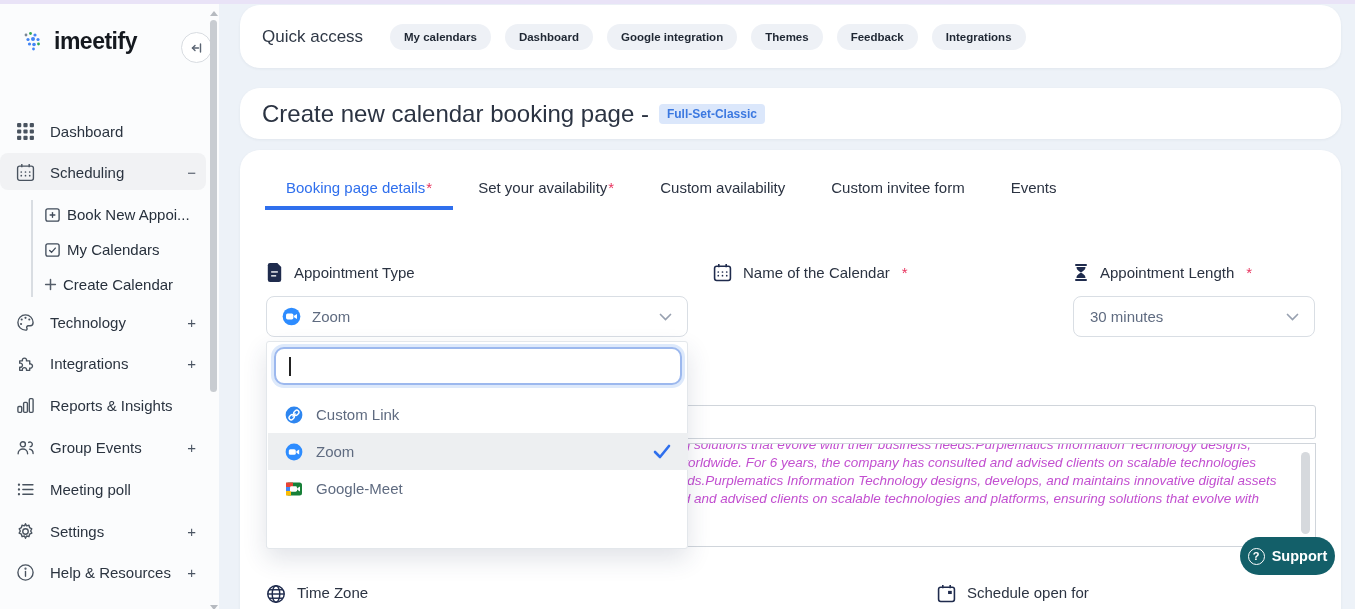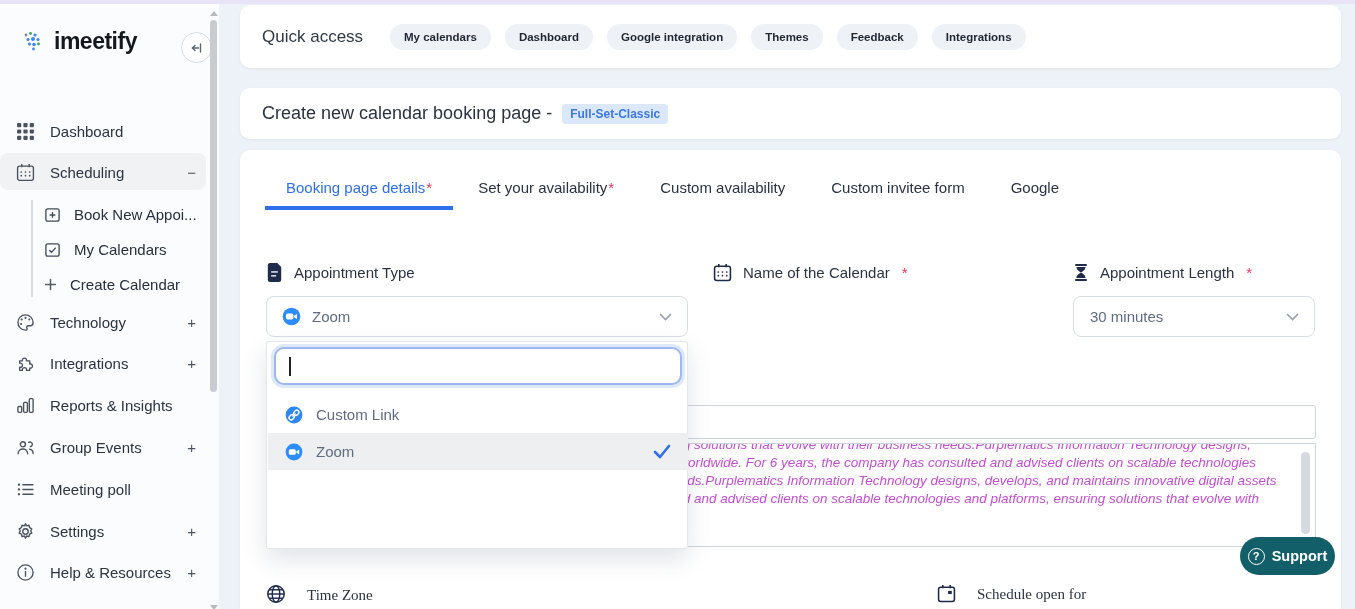--- a/index.html
+++ b/index.html
@@ -12,39 +12,39 @@
   .logo-row { position:absolute; left:22px; top:24px; display:flex; align-items:center; gap:8px; }
   .logo-text { font-size:23px; font-weight:700; color:#15191f; letter-spacing:-0.5px; }
   .collapse-btn { position:absolute; left:181px; top:28px; width:31px; height:31px; border:1px solid #d8dce1;
     border-radius:50%; background:#fff; display:flex; align-items:center; justify-content:center; cursor:pointer; }
   .nav { position:absolute; left:16px; width:184px; height:26px; display:flex; align-items:center; gap:15px;
     font-size:15px; color:#2b3440; cursor:pointer; }
   .nav .lbl { flex:1; }
   .nav .suffix { color:#4b5563; font-size:15px; margin-right:4px; }
   .nav-active-bg { position:absolute; left:0; top:149px; width:206px; height:37px; background:#f1f2f4; border-radius:8px; }
   .subline { position:absolute; left:31px; top:196px; width:2px; height:97px; background:#d9dde2; }
-  .subnav { position:absolute; left:44px; width:160px; height:22px; display:flex; align-items:center; gap:13px;
+  .subnav { position:absolute; left:44px; width:160px; height:22px; display:flex; align-items:center; gap:6px;
     font-size:15px; color:#27303c; cursor:pointer; }
   .side-scroll { position:absolute; left:209px; top:4px; width:10px; height:605px; }
   .side-scroll .thumb { position:absolute; left:1px; top:12px; width:7px; height:372px; background:#c8ccd1; border-radius:4px; }
   .arr { position:absolute; left:1px; width:0; height:0; border-left:4px solid transparent; border-right:4px solid transparent; }
   .arr.up { top:3px; border-bottom:5px solid #b6bac0; }
   .arr.down { bottom:3px; border-top:5px solid #b6bac0; }
 
   
   .main { position:absolute; left:219px; top:4px; width:1136px; height:605px; background:#edf2f8; }
-  .card { position:absolute; left:21px; width:1101px; background:#fff; border-radius:10px;
+  .card { position:absolute; left:21px; width:1101px; background:#fff; border-radius:20px;
     box-shadow:0 1px 3px rgba(30,45,70,.06); }
   .card-quick { top:1px; height:63px; display:flex; align-items:center; }
   .quick-title { position:absolute; left:22px; font-size:17px; color:#2f3846; }
   .chips { position:absolute; left:150px; display:flex; gap:14px; }
   .chip { background:#eef1f6; border-radius:14px; padding:7px 14px; font-size:11.5px; font-weight:700;
     color:#1f2733; cursor:pointer; white-space:nowrap; }
   .card-header { top:84px; height:51px; display:flex; align-items:center; }
-  .page-title { margin-left:22px; font-size:18px; color:#2b3342; }
+  .page-title { margin-left:22px; font-size:24px; color:#2b3342; }
   .badge { margin-left:10px; background:#dbe7fb; color:#3b78e0; font-size:12px; font-weight:700;
     padding:3px 8px; border-radius:4px; }
   .card-main { top:146px; height:470px; border-bottom-left-radius:0; border-bottom-right-radius:0; }
 
   
   .tabs { position:absolute; left:25px; top:18px; display:flex; gap:4px; }
   .tab { padding:0 21px; height:42px; display:flex; align-items:center; font-size:15px; color:#2b3342;
     cursor:pointer; border-bottom:4px solid transparent; }
   .tab.active { color:#2f6fed; border-bottom-color:#2f6fed; }
   .star { color:#e8335e; margin-left:1px; }
@@ -71,21 +71,21 @@
 
   
   .desc-toolbar { position:absolute; left:26px; top:255px; width:1050px; height:34px; background:#fff;
     border:1px solid #d0d5db; border-radius:3px; }
   .desc-box { position:absolute; left:26px; top:293px; width:1050px; height:104px; background:#fff;
     border:1px solid #d0d5db; overflow:hidden; }
   .desc-text { position:absolute; left:12px; top:-26px; width:1000px; font-size:13.5px; line-height:18px;
     font-style:italic; color:#c24fd0; }
   .desc-scroll { position:absolute; right:5px; top:8px; width:9px; height:82px; background:#d6d9dd; border-radius:5px; }
 
-  .foot-label { position:absolute; top:434px; display:flex; align-items:flex-end; gap:21px; font-size:15px; color:#2b3342;font-family:Liberation Serif, serif; }
+  .foot-label { position:absolute; top:434px; display:flex; align-items:flex-start; gap:11px; font-size:15px; color:#2b3342; }
 
   
   .support { position:absolute; left:1240px; top:537px; width:95px; height:38px; background:#135f69;
     border-radius:19px; display:flex; align-items:center; justify-content:center; gap:7px; cursor:pointer; z-index:40; }
   .support span.txt { color:#fff; font-size:14.5px; font-weight:700; }
   .qmark { width:17px; height:17px; border:1.6px solid #fff; border-radius:50%; color:#fff; font-size:11px;
     font-weight:700; display:flex; align-items:center; justify-content:center; }
 
   .icon { display:inline-flex; flex:none; align-items:center; justify-content:center; }
 </style>
@@ -310,21 +310,21 @@
         <span>Set your availability</span>
           <span class="star">*</span>
       </div>
       <div class="tab">
         <span>Custom availability</span>
       </div>
       <div class="tab">
         <span>Custom invitee form</span>
       </div>
       <div class="tab">
-        <span>Google</span>
+        <span>Events</span>
       </div>
     </div>
 
     <div class="f-label" style="left:26px;">
       <span class="icon">
         <svg width="17" height="19" viewBox="0 0 14 17">
           <path d="M1 2 a2 2 0 0 1 2-2 h6.5 L13 3.5 V15 a2 2 0 0 1 -2 2 H3 a2 2 0 0 1 -2-2 Z" fill="#1f2b4d"></path>
           <line x1="4" y1="8" x2="10" y2="8" stroke="#fff" stroke-width="1.2"></line>
           <line x1="4" y1="11.5" x2="8.5" y2="11.5" stroke="#fff" stroke-width="1.2"></line>
         </svg>
@@ -443,20 +443,33 @@
             <path d="M11.4 8.3 L14.2 6.6 v4.8 L11.4 9.7 Z" fill="#fff"></path>
           </svg>
         </span>
         <span>Zoom</span>
         <span class="check icon">
           <svg width="18" height="15" viewBox="0 0 18 15" fill="none" stroke="#2f6fed" stroke-width="2.6" stroke-linecap="round" stroke-linejoin="round">
               <path d="M2 8 l5 5 L16 2"></path>
             </svg>
         </span>
       </div>
+      <div class="opt" style="top:128px;">
+        <span class="icon">
+          <svg width="18" height="18" viewBox="0 0 18 18">
+            <rect x="1" y="2.5" width="16" height="13" rx="2.5" fill="#188038"></rect>
+            <rect x="1" y="2.5" width="7" height="4.5" fill="#ea4335"></rect>
+            <rect x="1" y="7" width="5" height="4" fill="#4285f4"></rect>
+            <rect x="1" y="11" width="5" height="4.5" fill="#fbbc05"></rect>
+            <rect x="5" y="6.3" width="7" height="5.4" rx="1.4" fill="#fff"></rect>
+            <path d="M12.2 8.2 L15 6.6 v4.8 L12.2 9.8 Z" fill="#fff"></path>
+          </svg>
+        </span>
+        <span>Google-Meet</span>
+      </div>
     </div>
 
   </div>
 </div>
 
 <div class="support">
   <span class="qmark">?</span>
   <span class="txt">Support</span>
 </div>
 

